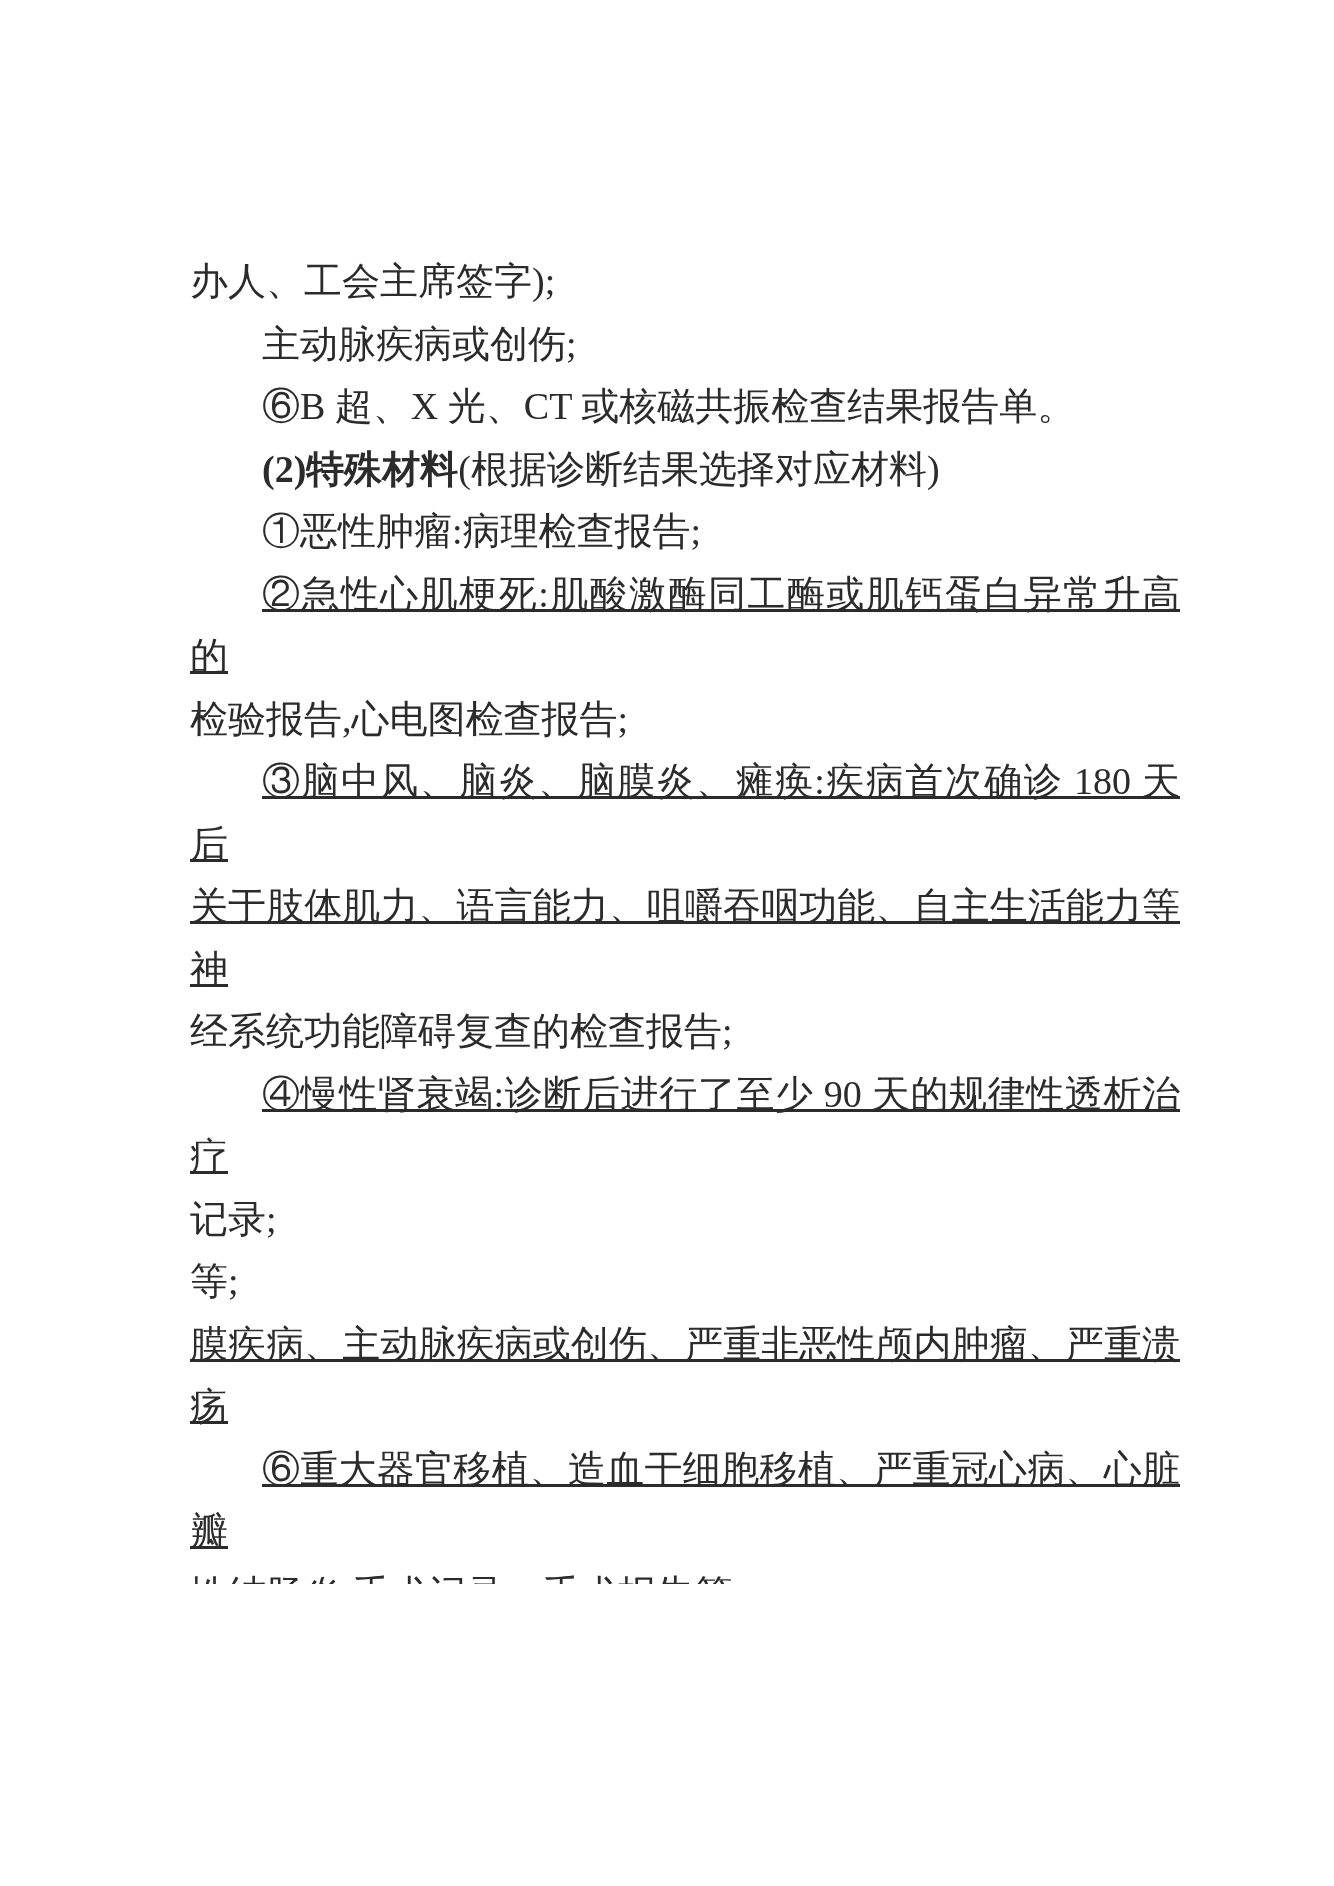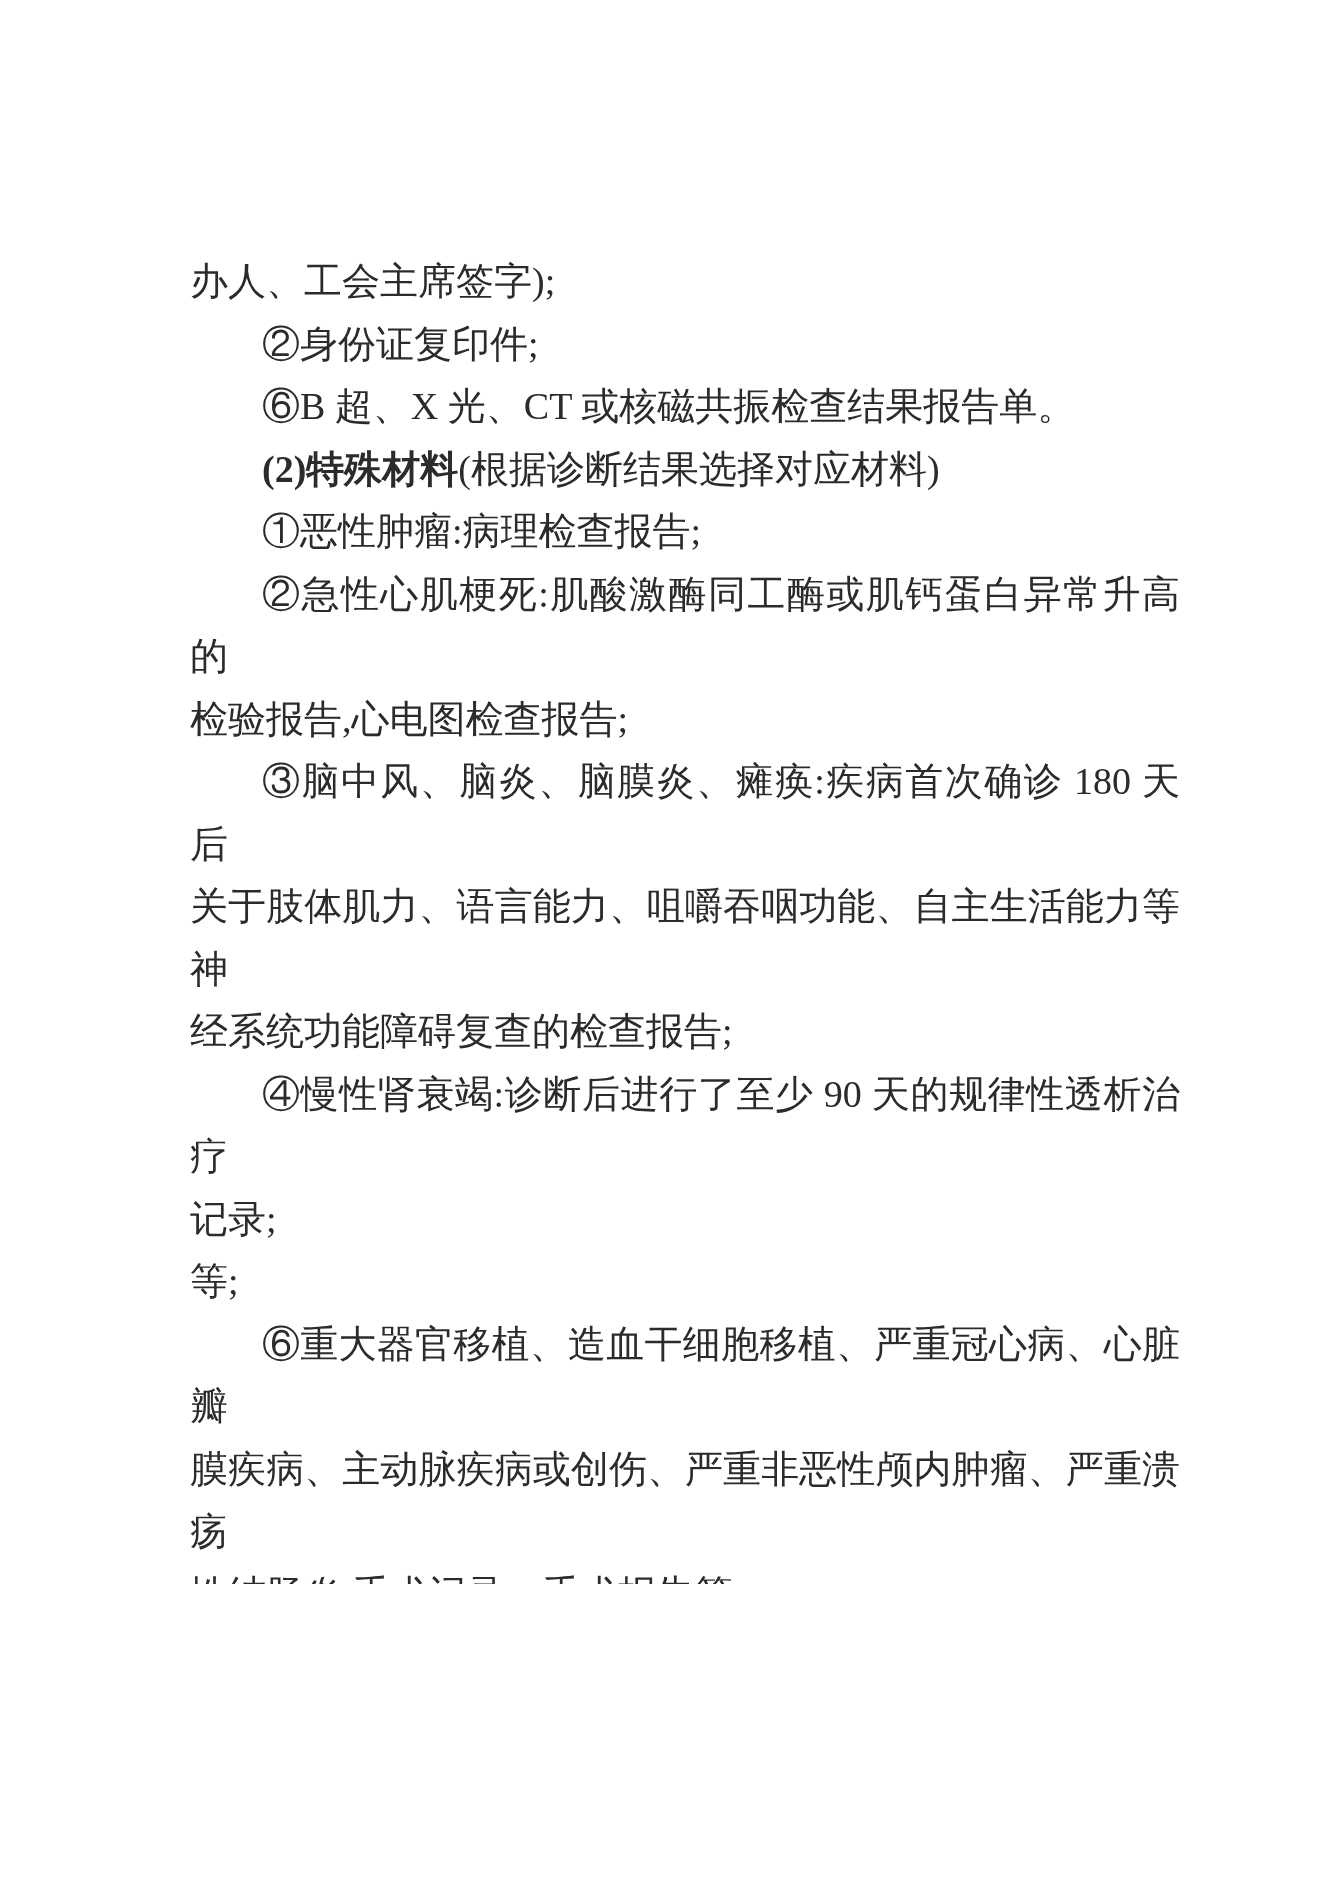--- a/index.html
+++ b/index.html
@@ -28,20 +28,21 @@
     white-space: nowrap;
     text-align: left;
   }
   
   .line.j {
     white-space: normal;
     text-align: justify;
     text-align-last: justify;
     -moz-text-align-last: justify;
     text-justify: inter-character;
+    text-decoration: underline;
   }
   
   .line.in {
     text-indent: 72px;
   }
   .line.b, .bold-seg {
     font-weight: bold;
     text-align: right;
   }
   .footer {
@@ -54,33 +55,33 @@
     letter-spacing: 2px;
   }
 </style>
 </head>
 <body>
 
 <div class="page">
 
   <div class="text-block">
     <div class="line">办人、工会主席签字);</div>
-    <div class="line in">②身份证复印件;</div>
+    <div class="line in">主动脉疾病或创伤;</div>
     <div class="line in">⑥B 超、X 光、CT 或核磁共振检查结果报告单。</div>
     <div class="line in"><span class="bold-seg">(2)特殊材料</span><span>(根据诊断结果选择对应材料)</span></div>
     <div class="line in">①恶性肿瘤:病理检查报告;</div>
     <div class="line in j">②急性心肌梗死:肌酸激酶同工酶或肌钙蛋白异常升高的</div>
     <div class="line">检验报告,心电图检查报告;</div>
     <div class="line in j">③脑中风、脑炎、脑膜炎、瘫痪:疾病首次确诊 180 天后</div>
     <div class="line j">关于肢体肌力、语言能力、咀嚼吞咽功能、自主生活能力等神</div>
     <div class="line">经系统功能障碍复查的检查报告;</div>
     <div class="line in j">④慢性肾衰竭:诊断后进行了至少 90 天的规律性透析治疗</div>
     <div class="line">记录;</div>
     <div class="line">等;</div>
+    <div class="line j">膜疾病、主动脉疾病或创伤、严重非恶性颅内肿瘤、严重溃疡</div>
     <div class="line in j">⑥重大器官移植、造血干细胞移植、严重冠心病、心脏瓣</div>
-    <div class="line j">膜疾病、主动脉疾病或创伤、严重非恶性颅内肿瘤、严重溃疡</div>
     <div class="line">性结肠炎:手术记录、手术报告等;</div>
 
   </div>
 
   <div class="footer">— 4 —</div>
 
 </div>
 
 </body></html>

